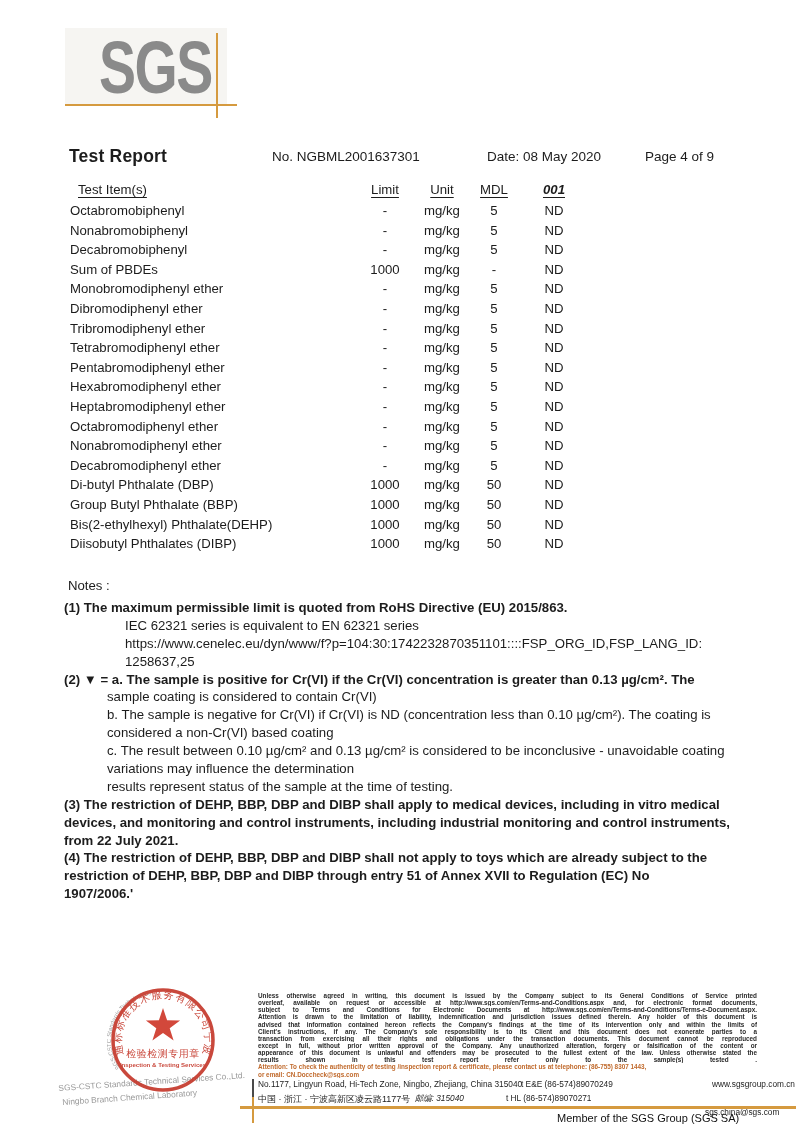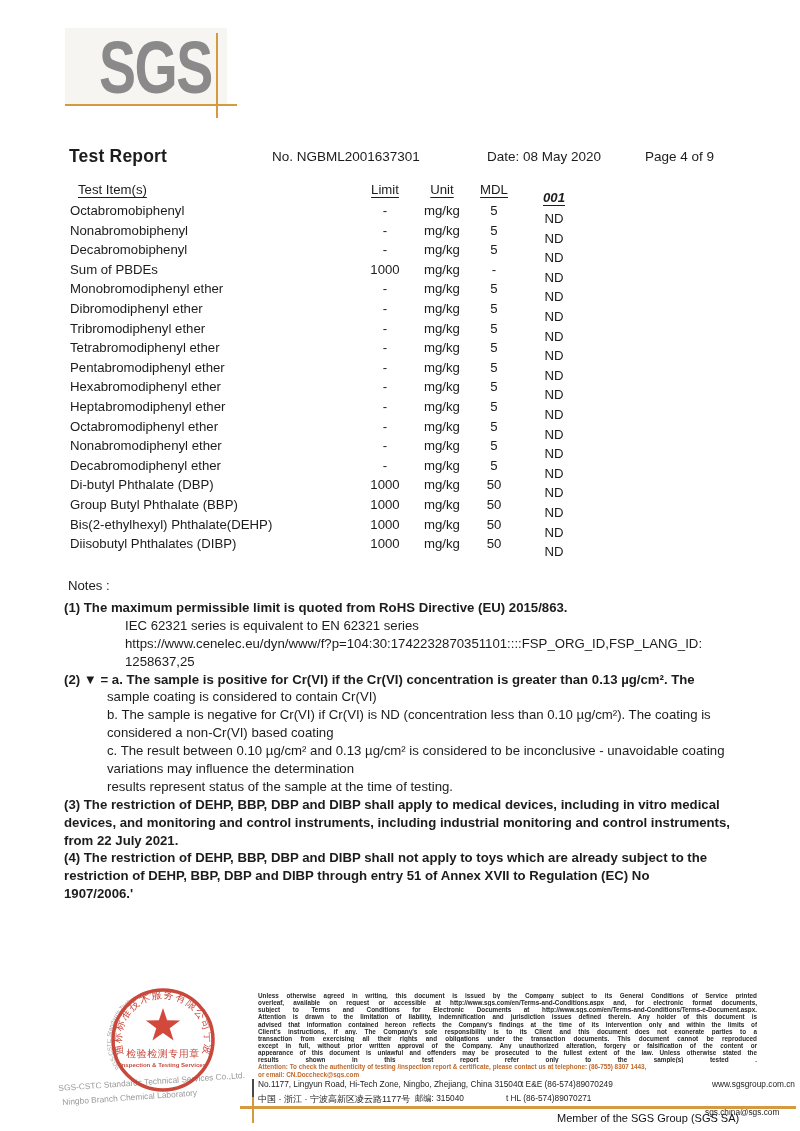--- a/index.html
+++ b/index.html
@@ -24,38 +24,38 @@
   .thead .cell{text-decoration:underline;text-underline-offset:3px;}
   .thead .c-item{left:78px;}
   .thead .c-sample{font-style:italic;font-weight:bold;}
   .trows{left:0;top:203px;width:100%;}
   .trow{position:relative;height:19.6px;font-size:13.2px;}
   .cell{position:absolute;white-space:nowrap;}
   .c-item{left:70px;}
   .c-limit{left:350px;width:70px;text-align:center;}
   .c-unit{left:407px;width:70px;text-align:center;}
   .c-mdl{left:459px;width:70px;text-align:center;}
-  .c-res{left:519px;width:70px;text-align:center;margin-top:8px;}
+  .c-res{left:519px;width:70px;text-align:center;}
 
   
   .notes-label{left:68px;top:578px;font-size:13.2px;}
   .notes{left:0;top:600px;width:800px;}
   .note-line{position:relative;height:17.9px;font-size:13.2px;white-space:nowrap;}
   .i0{padding-left:64px;font-weight:bold;} .i1{padding-left:125px;} .i2{padding-left:107px;}
 
   
   .disc{left:258px;top:992px;width:499px;font-size:6.35px;line-height:7.15px;color:#2a2a2a;font-weight:bold;}
   .disc-line{text-align:justify;text-align-last:justify;height:7.15px;overflow:hidden;}
   .att{color:#c0692b;text-align:left;text-align-last:left;}
 
   
   .addr{left:258px;top:1079px;width:537px;font-size:8.3px;color:#1d1d1d;}
   .addr-line{position:relative;height:13.5px;white-space:nowrap;}
   .a-en{left:0;} .a-pee{left:263px;} .a-web{right:0;}
-  .a-cn{left:0;font-size:9px;} .a-post{left:157px;} .a-phl{left:248px;} .a-pml{left:345px;margin-top:48px;} .a-mail{left:447px;margin-top:14px;}
+  .a-cn{left:0;font-size:9px;} .a-post{left:157px;font-style:italic;} .a-phl{left:248px;} .a-pml{left:345px;margin-top:48px;} .a-mail{left:447px;margin-top:14px;}
   .divider-v{left:252px;top:1079px;width:2px;height:22px;background:#4a4a4a;}
   .orange-rule{left:240px;top:1106px;width:556px;height:2.5px;background:#d59a3f;}
   .orange-tick{left:252px;top:1097px;width:2px;height:26px;background:#d59a3f;}
   .member{left:557px;top:1112px;font-size:11px;color:#111;}
 
   
   .company1{left:58px;top:1083px;font-size:8.4px;color:#9a9a9a;transform:rotate(-4deg);
             transform-origin:left top;white-space:nowrap;z-index:2;}
   .company2{left:62px;top:1097px;font-size:8.4px;color:#9a9a9a;transform:rotate(-4deg);
             transform-origin:left top;white-space:nowrap;z-index:2;}

